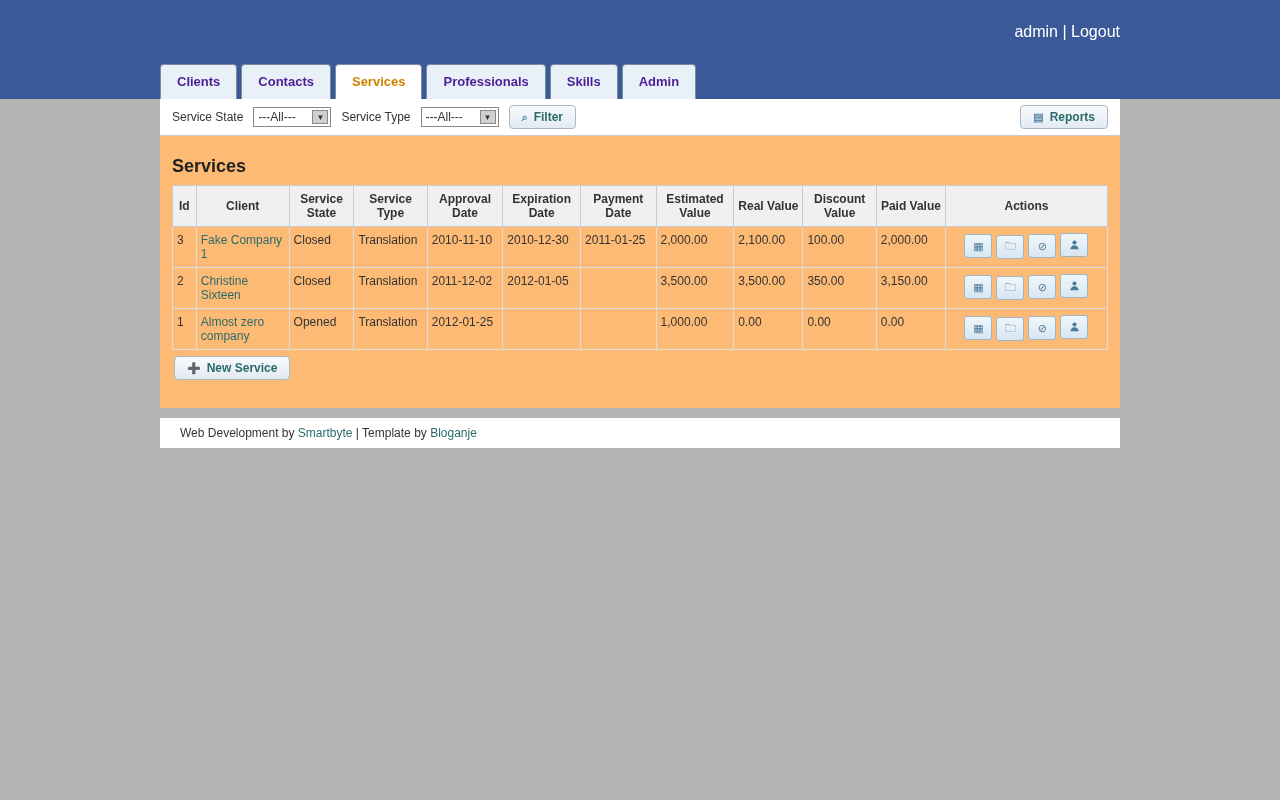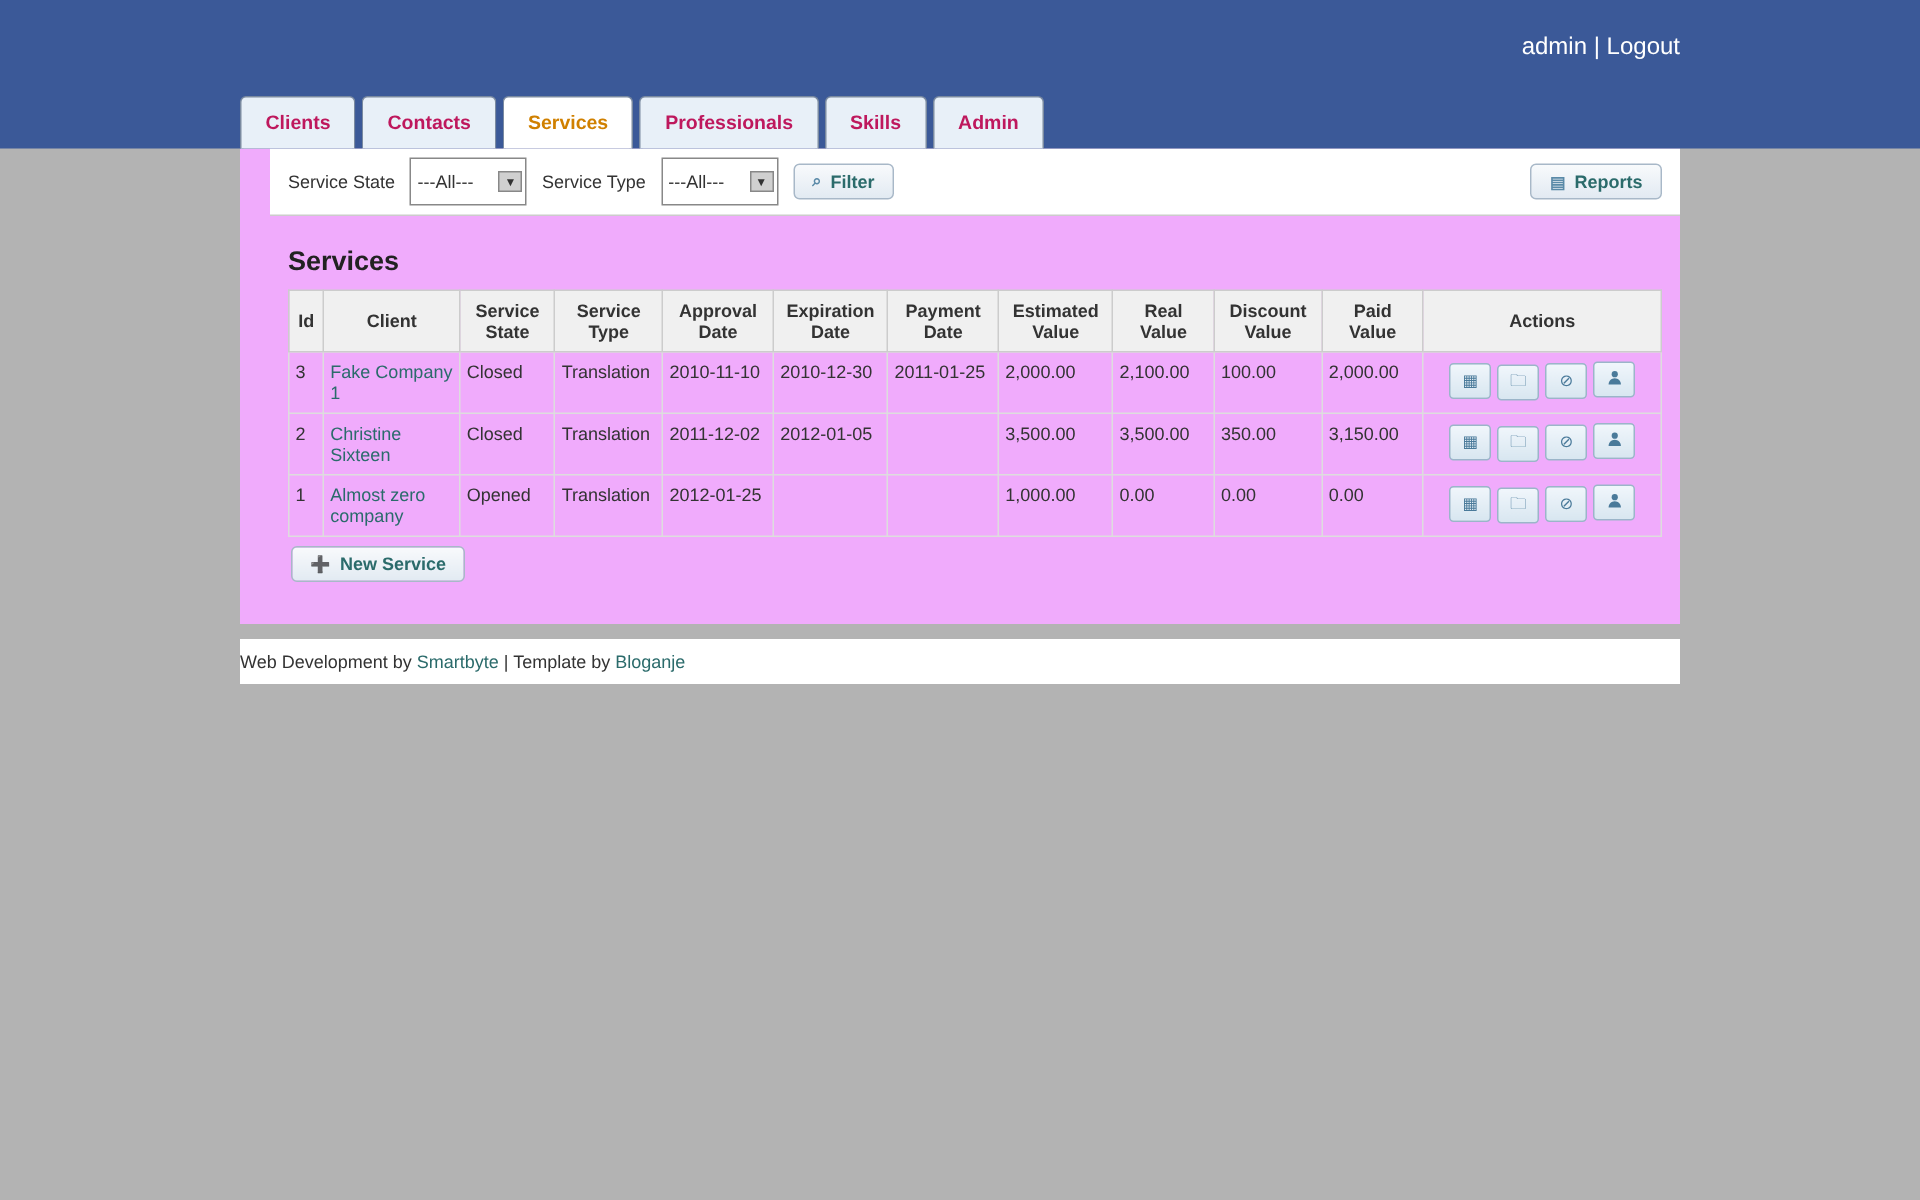--- a/index.html
+++ b/index.html
@@ -3,45 +3,45 @@
 <meta charset="utf-8">
 <style>
   * { box-sizing: border-box; margin: 0; padding: 0; }
   body { font-family: Arial, Helvetica, sans-serif; font-size: 12px; background: #b3b3b3; color: #333; }
   .topbar { background: #3b5998; height: 99px; position: relative; }
   .topbar-inner { width: 960px; margin: 0 auto; position: relative; height: 100%; }
   .app-title { color: #fff; font-size: 18px; font-weight: bold; position: absolute; top: 23px; left: 0; }
   .user-links { color: #fff; font-size: 16px; font-weight: normal; position: absolute; top: 23px; right: 0; }
   .user-links a { color: #fff; text-decoration: none; cursor: pointer; }
   .tabs { position: absolute; bottom: 0; left: 0; display: flex; gap: 4px; }
-  .tab { background: #e8f0f8; border: 1px solid #7a8aa0; border-bottom: none; border-radius: 4px 4px 0 0; padding: 9px 16px 10px; color: #be185d; font-weight: bold; font-size: 13px; cursor: pointer; }
+  .tab { background: #e8f0f8; border: 1px solid #7a8aa0; border-bottom: none; border-radius: 4px 4px 0 0; padding: 9px 16px 10px; color: #4c1d95; font-weight: bold; font-size: 13px; cursor: pointer; }
   .tab.active { background: #fff; color: #d08000; }
-  .container { width: 960px; margin: 0 auto; background: #f0abfc; padding-left: 20px; }
+  .container { width: 960px; margin: 0 auto; background: #fdba74; }
   .filter-bar { background: #fff; border-bottom: 1px solid #ccc; padding: 6px 12px; display: flex; align-items: center; gap: 10px; }
   .filter-label { font-size: 12px; color: #333; }
-  .select-wrap { display: inline-flex; align-items: center; border: 1px solid #888; background: #fff; height: 32px; padding: 0 2px 0 4px; font-size: 12px; }
+  .select-wrap { display: inline-flex; align-items: center; border: 1px solid #888; background: #fff; height: 20px; padding: 0 2px 0 4px; font-size: 12px; }
   .select-wrap .sel-val { min-width: 50px; display: inline-block; }
   .select-wrap .caret { background: #d0d0d0; border: 1px solid #888; width: 16px; height: 14px; margin-left: 4px; display: inline-flex; align-items: center; justify-content: center; font-size: 8px; }
   .btn { background: linear-gradient(#f8fafc, #e2eaf2); border: 1px solid #a8b8c8; border-radius: 4px; padding: 4px 12px; color: #2b6b6b; font-weight: bold; font-size: 12px; cursor: pointer; display: inline-flex; align-items: center; gap: 6px; }
   .btn-icon { color: #5a8aa8; font-size: 11px; }
   .reports-btn { margin-left: auto; }
   .main { padding: 20px 12px 14px; }
   .page-heading { font-size: 18px; font-weight: bold; color: #222; margin-bottom: 8px; }
   table.services { width: 100%; border-collapse: collapse; font-size: 12px; }
   table.services th { background: #f0f0f0; border: 1px solid #ccc; padding: 6px 4px; text-align: center; font-weight: bold; vertical-align: middle; }
   table.services td { border: 1px solid #ddd; padding: 6px 4px; vertical-align: top; }
   table.services td.client a { color: #2b6b6b; text-decoration: none; cursor: pointer; display: block; max-width: 82px; }
   table.services td.num { text-align: left; margin-top: 13px; }
   .action-cell { white-space: nowrap; text-align: center; }
   .action-btn { display: inline-flex; align-items: center; justify-content: center; width: 28px; height: 24px; background: linear-gradient(#f0f6fb, #d8e6f0); border: 1px solid #9bb5c9; border-radius: 3px; margin: 0 2px; color: #4a7a9a; font-size: 11px; cursor: pointer; }
   .pager { padding: 10px 2px; font-size: 12px; display: flex; align-items: center; gap: 6px; }
   .pager .arrow { color: #3b6ea5; cursor: pointer; font-size: 12px; }
   .pager input { width: 52px; height: 18px; text-align: center; border: 1px solid #333; font-size: 12px; }
   .new-btn-row { padding: 6px 2px 14px; }
-  .footer { width: 960px; margin: 10px auto 0; background: #fff; padding: 8px 0; font-size: 12px; color: #333; }
+  .footer { width: 960px; margin: 10px auto 0; background: #fff; padding: 8px 20px; font-size: 12px; color: #333; }
   .footer a { color: #2b6b6b; text-decoration: none; cursor: pointer; }
   svg.person { width: 11px; height: 11px; }
 </style>
 </head>
 <body>
 
 <div class="topbar">
   <div class="topbar-inner">
     <div class="user-links">
       <a>admin</a><span> | </span><a>Logout</a>

